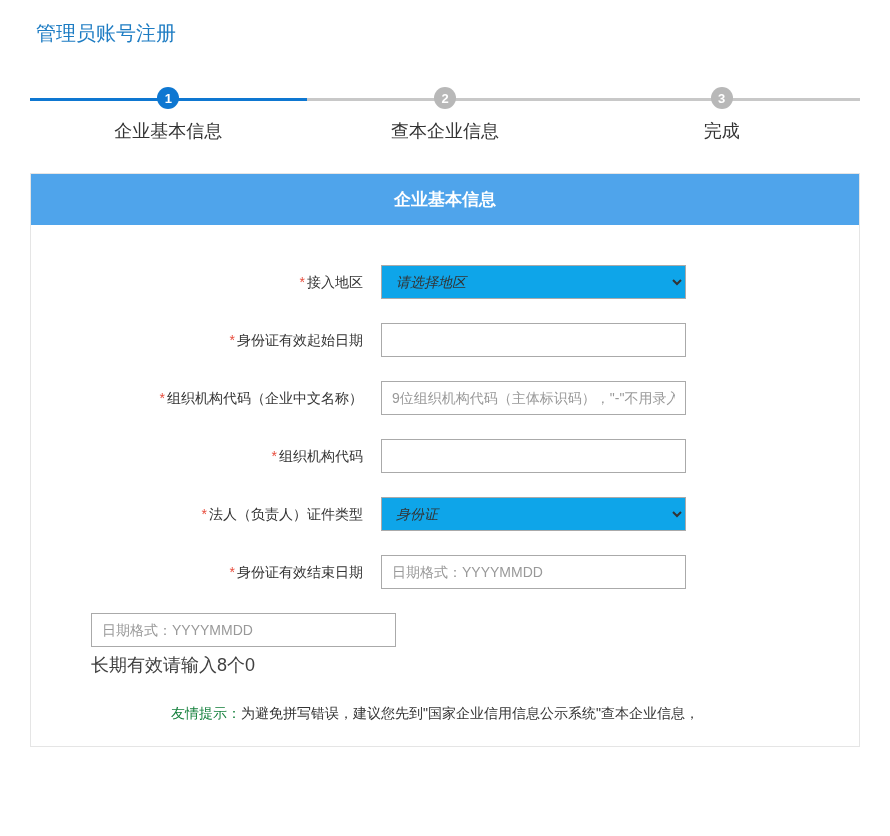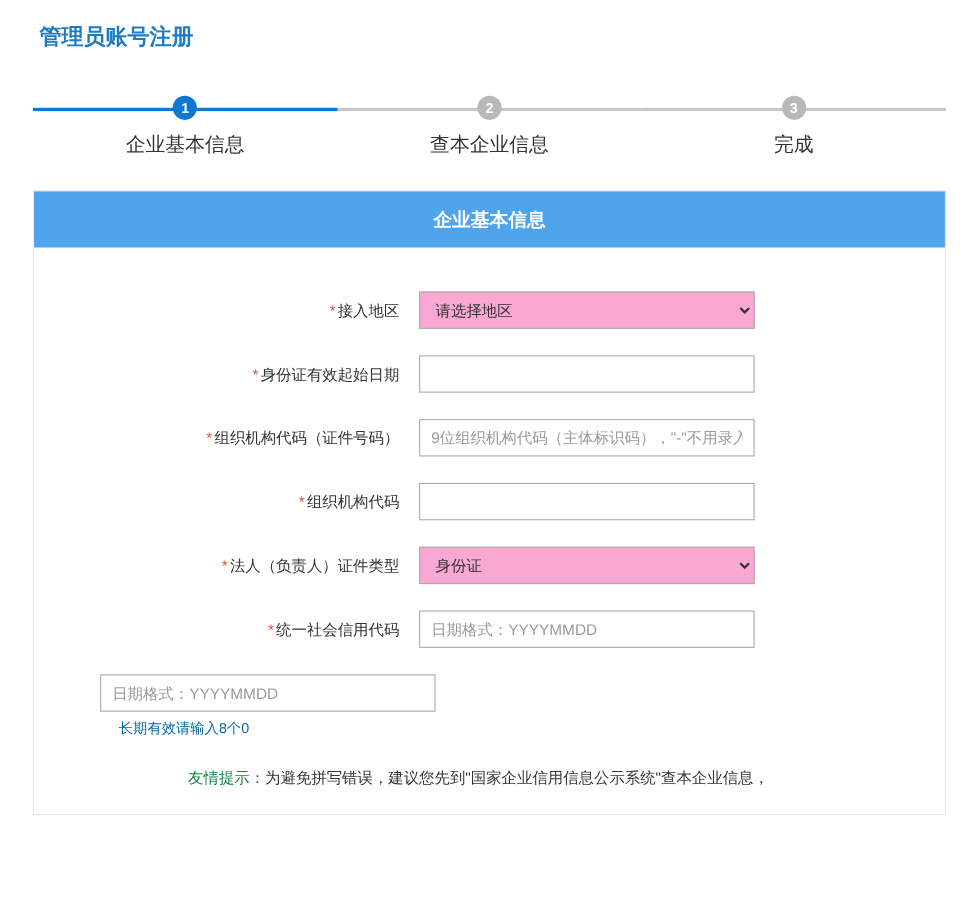--- a/index.html
+++ b/index.html
@@ -1,18 +1,18 @@
 <!DOCTYPE html>
 <html><head>
   <meta charset="utf-8">
   <style>
     * { box-sizing: border-box; margin: 0; padding: 0; }
     body { font-family: "Microsoft YaHei", Arial, sans-serif; background: #fff; width: 890px; padding: 20px 30px; }
     
-    .page-title { color: #1d7cc3; font-size: 20px; font-weight: bold; margin-bottom: 40px; margin-left: 6px; }
+    .page-title { color: #1d7cc3; font-size: 20px; font-weight: normal; margin-bottom: 40px; margin-left: 6px; }
     
     .stepper { display: flex; align-items: flex-start; margin-bottom: 30px; position: relative; }
     .step { flex: 1; display: flex; flex-direction: column; align-items: center; position: relative; }
     .step-line { position: absolute; top: 11px; height: 3px; background: #c8c8c8; z-index: 1; }
     .step-line.left { left: 0; right: 50%; }
     .step-line.right { left: 50%; right: 0; }
     .step-line.active { background: #0e77d1; }
     .step-circle { width: 22px; height: 22px; border-radius: 50%; background: #b8b8b8; color: #fff; display: flex; align-items: center; justify-content: center; font-size: 13px; font-weight: bold; z-index: 2; position: relative; }
     .step-circle.active { background: #0e77d1; }
     .step-label { margin-top: 10px; font-size: 18px; color: #333; }
@@ -20,22 +20,22 @@
     .form-card { border: 1px solid #e5e5e5; }
     .card-header { background: #4fa4eb; color: #fff; text-align: center; padding: 14px 0; font-size: 17px; font-weight: bold; }
     .form-body { padding: 40px 80px 20px 60px; }
     
     .form-row { display: flex; align-items: center; margin-bottom: 24px; }
     .form-label { width: 290px; text-align: right; padding-right: 18px; font-size: 14px; color: #333; line-height: 34px; }
     .req { color: #e74c3c; margin-right: 2px; }
     .form-control-wrap { flex: 1; }
     .form-control, .form-select { width: 305px; height: 34px; border: 1px solid #aaa; padding: 0 10px; font-size: 14px; color: #333; font-family: inherit; }
     .form-control::placeholder { color: #999; }
-    .form-select { background: #f9a8d4; appearance: auto; }
-    .hint-red { color: #0369a1; font-size: 13px; margin-top: 6px; display: block; margin-left: 17px; }
+    .form-select { background: #0ea5e9; appearance: auto; font-style: italic; }
+    .hint-red { color: #404040; font-size: 18px; margin-top: 6px; display: block; }
     
     .tip-block { text-align: center; font-size: 14px; color: #333; line-height: 1.8; margin-top: 12px; }
     .tip-red { color: #15803d; }
   </style>
 </head>
 <body>
 
 <div class="page-title">管理员账号注册</div>
 
 <div class="stepper">
@@ -73,21 +73,21 @@
     </div>
 
     <div class="form-row">
       <div class="form-label"><span class="req">*</span><span>身份证有效起始日期</span></div>
       <div class="form-control-wrap">
         <input type="text" class="form-control" style="">
       </div>
     </div>
 
     <div class="form-row">
-      <div class="form-label"><span class="req">*</span><span>组织机构代码（证件号码）</span></div>
+      <div class="form-label"><span class="req">*</span><span>组织机构代码（企业中文名称）</span></div>
       <div class="form-control-wrap">
         <input type="text" class="form-control" placeholder="9位组织机构代码（主体标识码），&quot;-&quot;不用录入" style="">
       </div>
     </div>
 
     <div class="form-row">
       <div class="form-label"><span class="req">*</span><span>组织机构代码</span></div>
       <div class="form-control-wrap">
         <input type="text" class="form-control" style="">
       </div>
@@ -98,21 +98,21 @@
       <div class="form-label"><span class="req">*</span><span>法人（负责人）证件类型</span></div>
       <div class="form-control-wrap">
         <select class="form-select">
           <option>身份证</option>
         </select>
       </div>
     </div>
 
 
     <div class="form-row">
-      <div class="form-label"><span class="req">*</span><span>统一社会信用代码</span></div>
+      <div class="form-label"><span class="req">*</span><span>身份证有效结束日期</span></div>
       <div class="form-control-wrap">
         <input type="text" class="form-control" placeholder="日期格式：YYYYMMDD" style="">
       </div>
     </div>
 
     <div class="form-row">
       <div class="form-control-wrap">
         <input type="text" class="form-control" placeholder="日期格式：YYYYMMDD" style="">
         <span class="hint-red">长期有效请输入8个0</span>
       </div>

